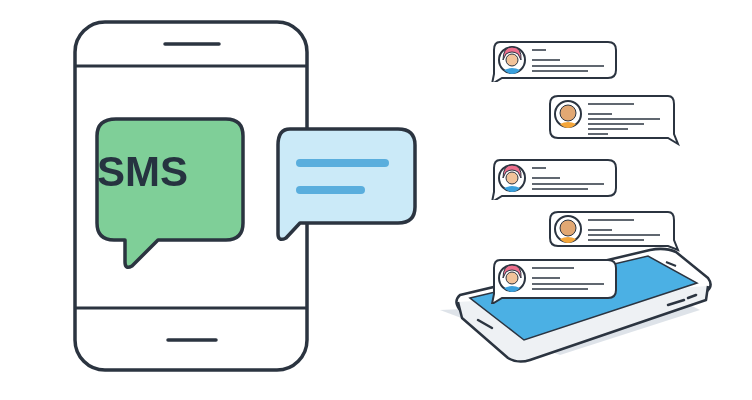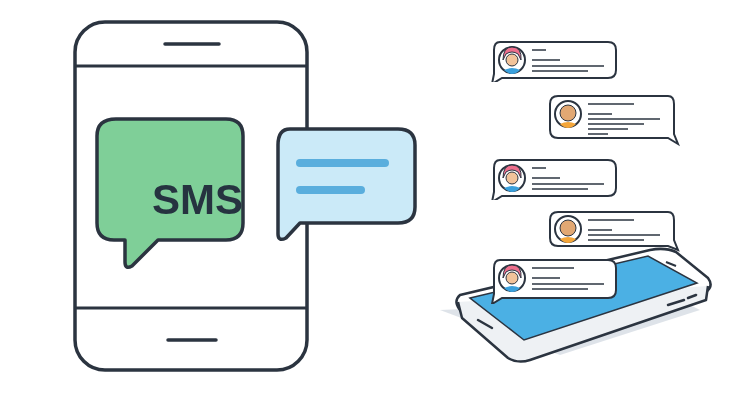--- a/index.html
+++ b/index.html
@@ -1,19 +1,19 @@
 <!DOCTYPE html>
 <html><head>
 <meta charset="utf-8">
 <style>
   html,body{margin:0;padding:0;background:#ffffff;}
   body{width:752px;height:400px;overflow:hidden;position:relative;font-family:"Liberation Sans",sans-serif;}
   .abs{position:absolute;}
   svg{display:block;}
-  .sms-text{position:absolute;left:97px;top:148px;width:146px;text-align:right;font-family:"Liberation Sans",sans-serif;font-weight:bold;font-size:42px;color:#263340;letter-spacing:0px;margin-top:28px;}
+  .sms-text{position:absolute;left:97px;top:148px;width:146px;text-align:left;font-family:"Liberation Sans",sans-serif;font-weight:bold;font-size:42px;color:#263340;letter-spacing:0px;}
 </style>
 </head>
 <body>
 
 <div class="abs" style="left:0;top:0;width:430px;height:400px;">
   <svg width="430" height="400" viewBox="0 0 430 400">
 
     <rect x="75" y="22" width="232" height="348" rx="30" ry="30" fill="#ffffff" stroke="#2b3440" stroke-width="3.5"></rect>
     <line x1="75" y1="66" x2="307" y2="66" stroke="#2b3440" stroke-width="3"></line>
     <line x1="75" y1="308" x2="307" y2="308" stroke="#2b3440" stroke-width="3"></line>

